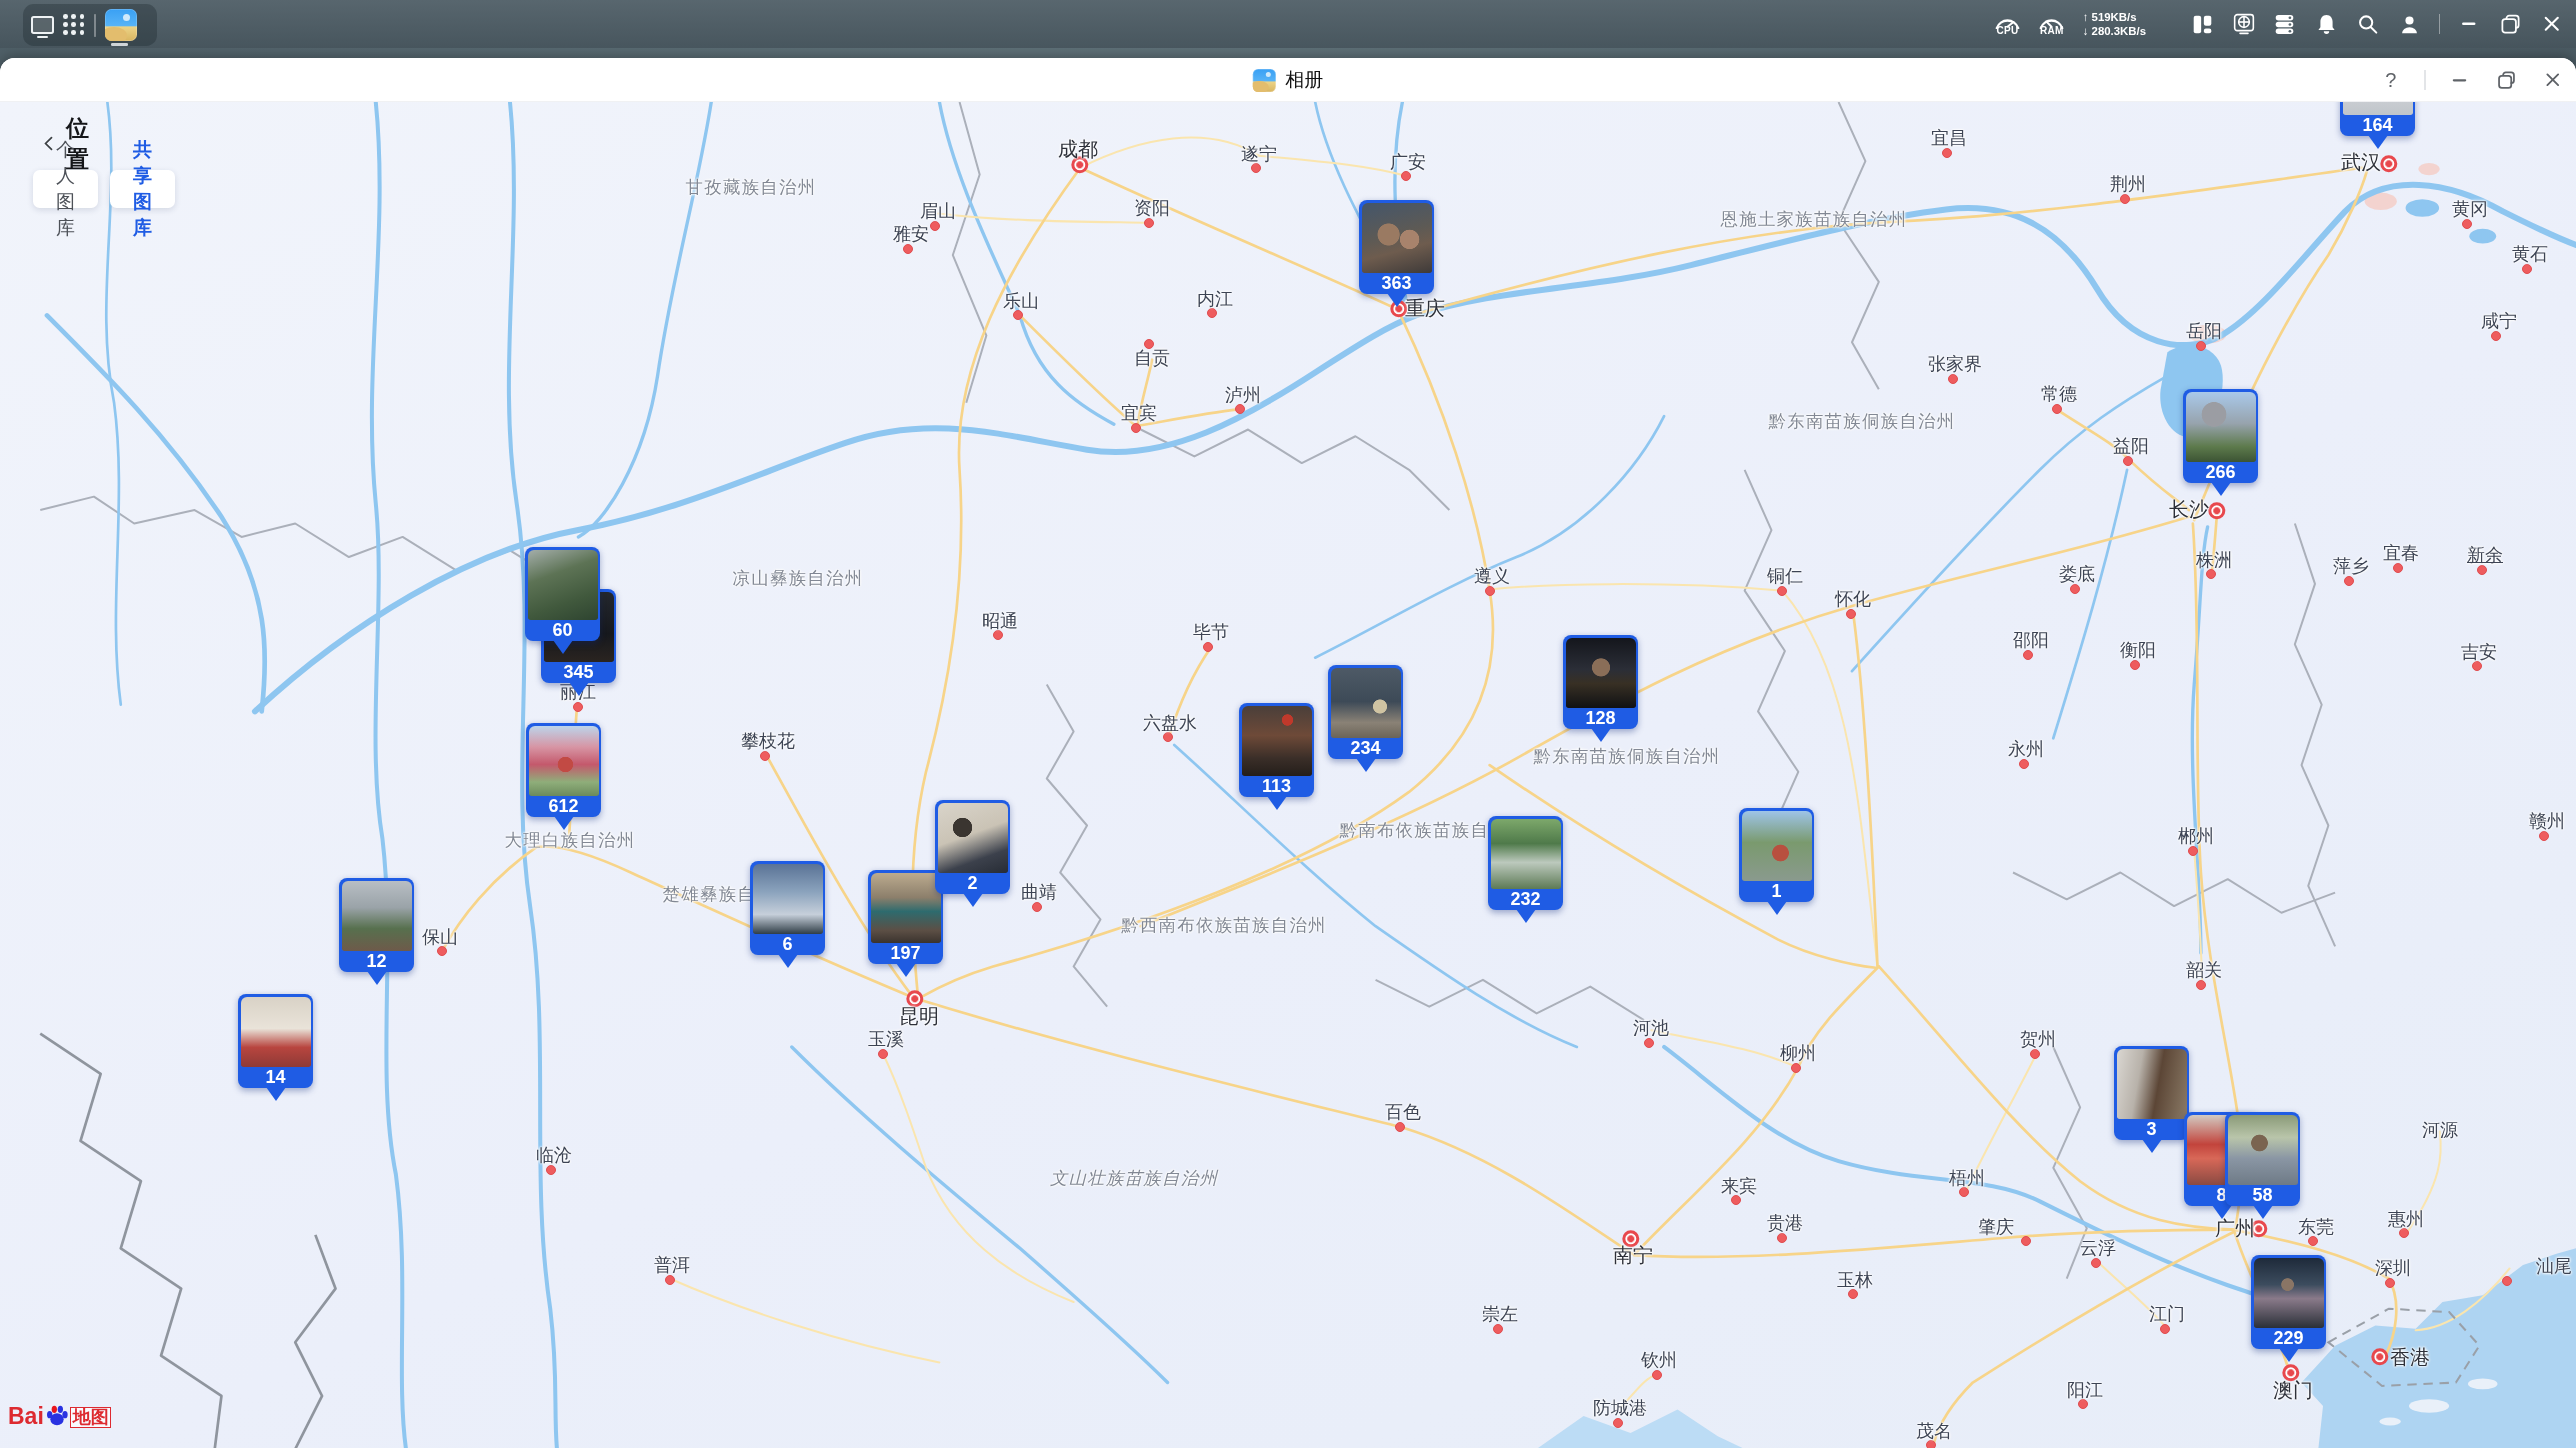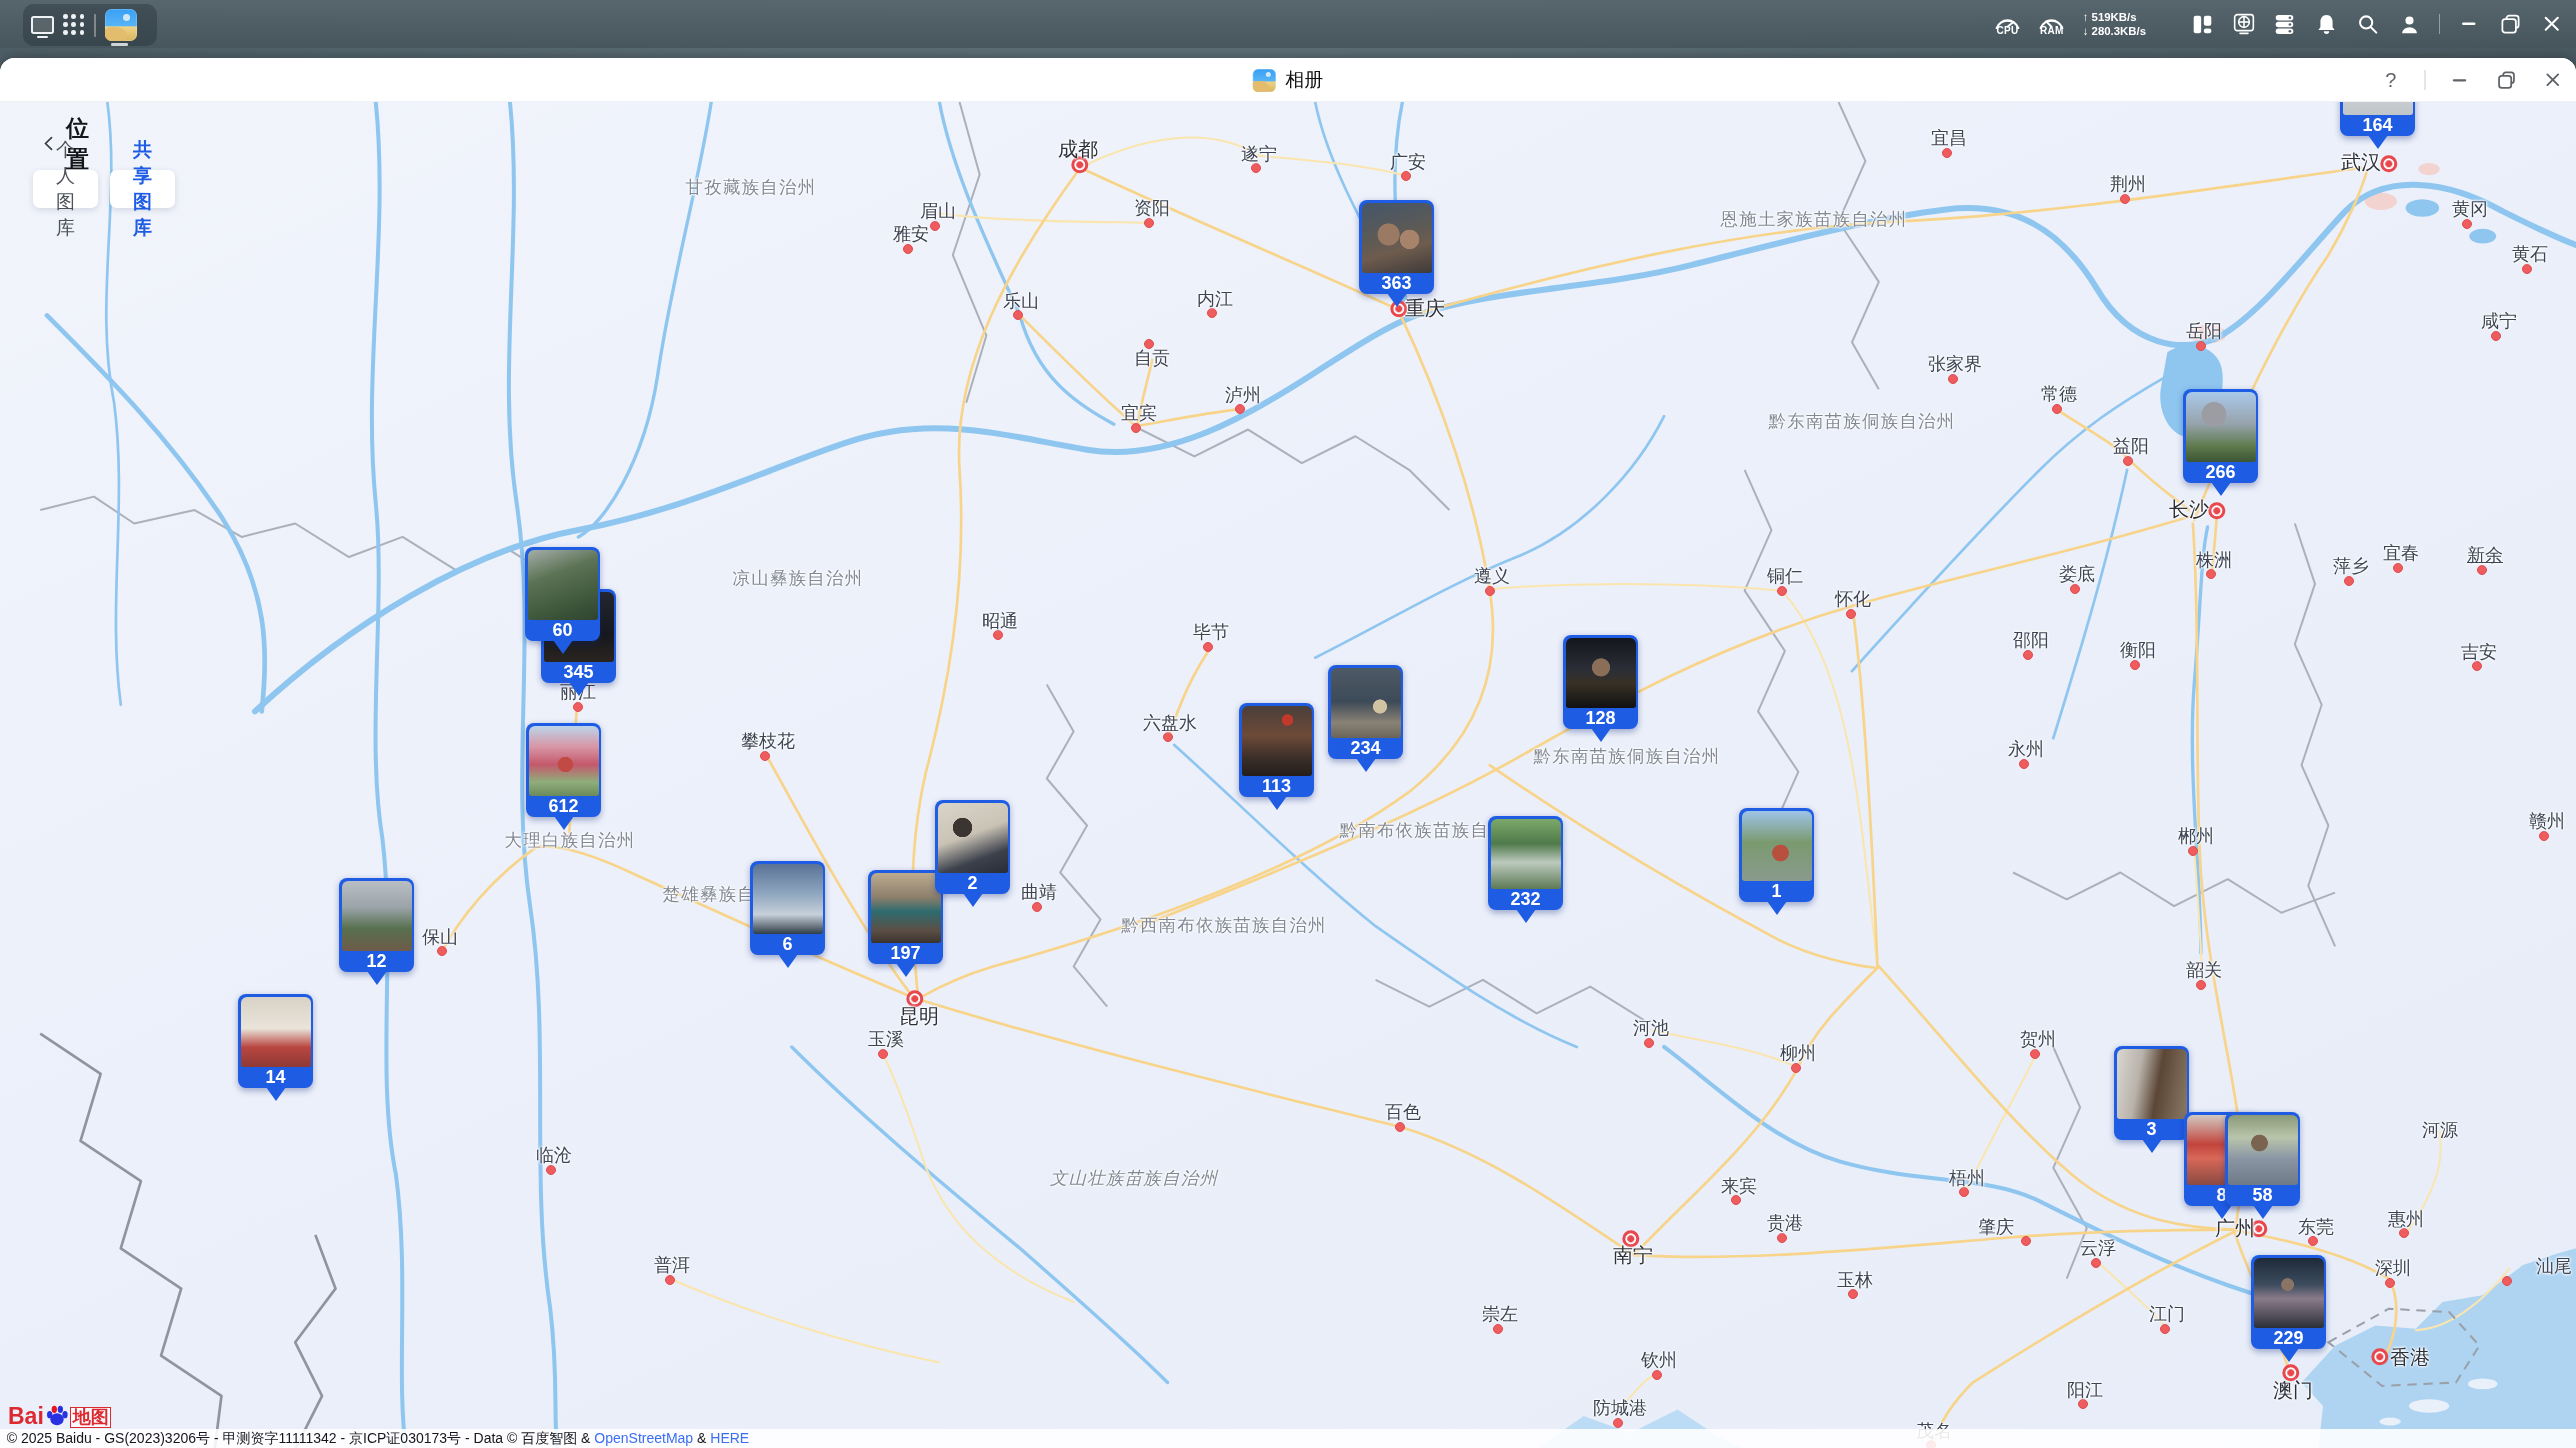--- a/index.html
+++ b/index.html
@@ -588,18 +588,15 @@
       <span class="bd-bai">Bai</span>
       <svg width="24" height="24" viewBox="0 0 36 36">
         <ellipse cx="18" cy="23" rx="10" ry="9" fill="#2932e1"></ellipse>
         <ellipse cx="7" cy="16" rx="4" ry="5.5" fill="#2932e1"></ellipse>
         <ellipse cx="14" cy="8" rx="4" ry="5.5" fill="#e8171f"></ellipse>
         <ellipse cx="23" cy="8" rx="4" ry="5.5" fill="#2932e1"></ellipse>
         <ellipse cx="30" cy="16" rx="4" ry="5.5" fill="#2932e1"></ellipse>
       </svg>
       <span class="bd-mapword">地图</span>
     </div>
-    <div class="attrib">
-      <span>© 2025 Baidu - GS(2023)3206号 - 甲测资字11111342 - 京ICP证030173号 - Data © 百度智图 &amp; </span><a href="#">OpenStreetMap</a><span> &amp; </span><a href="#">HERE</a>
-    </div>
   </div>
 </div>
 
 
 </body></html>

